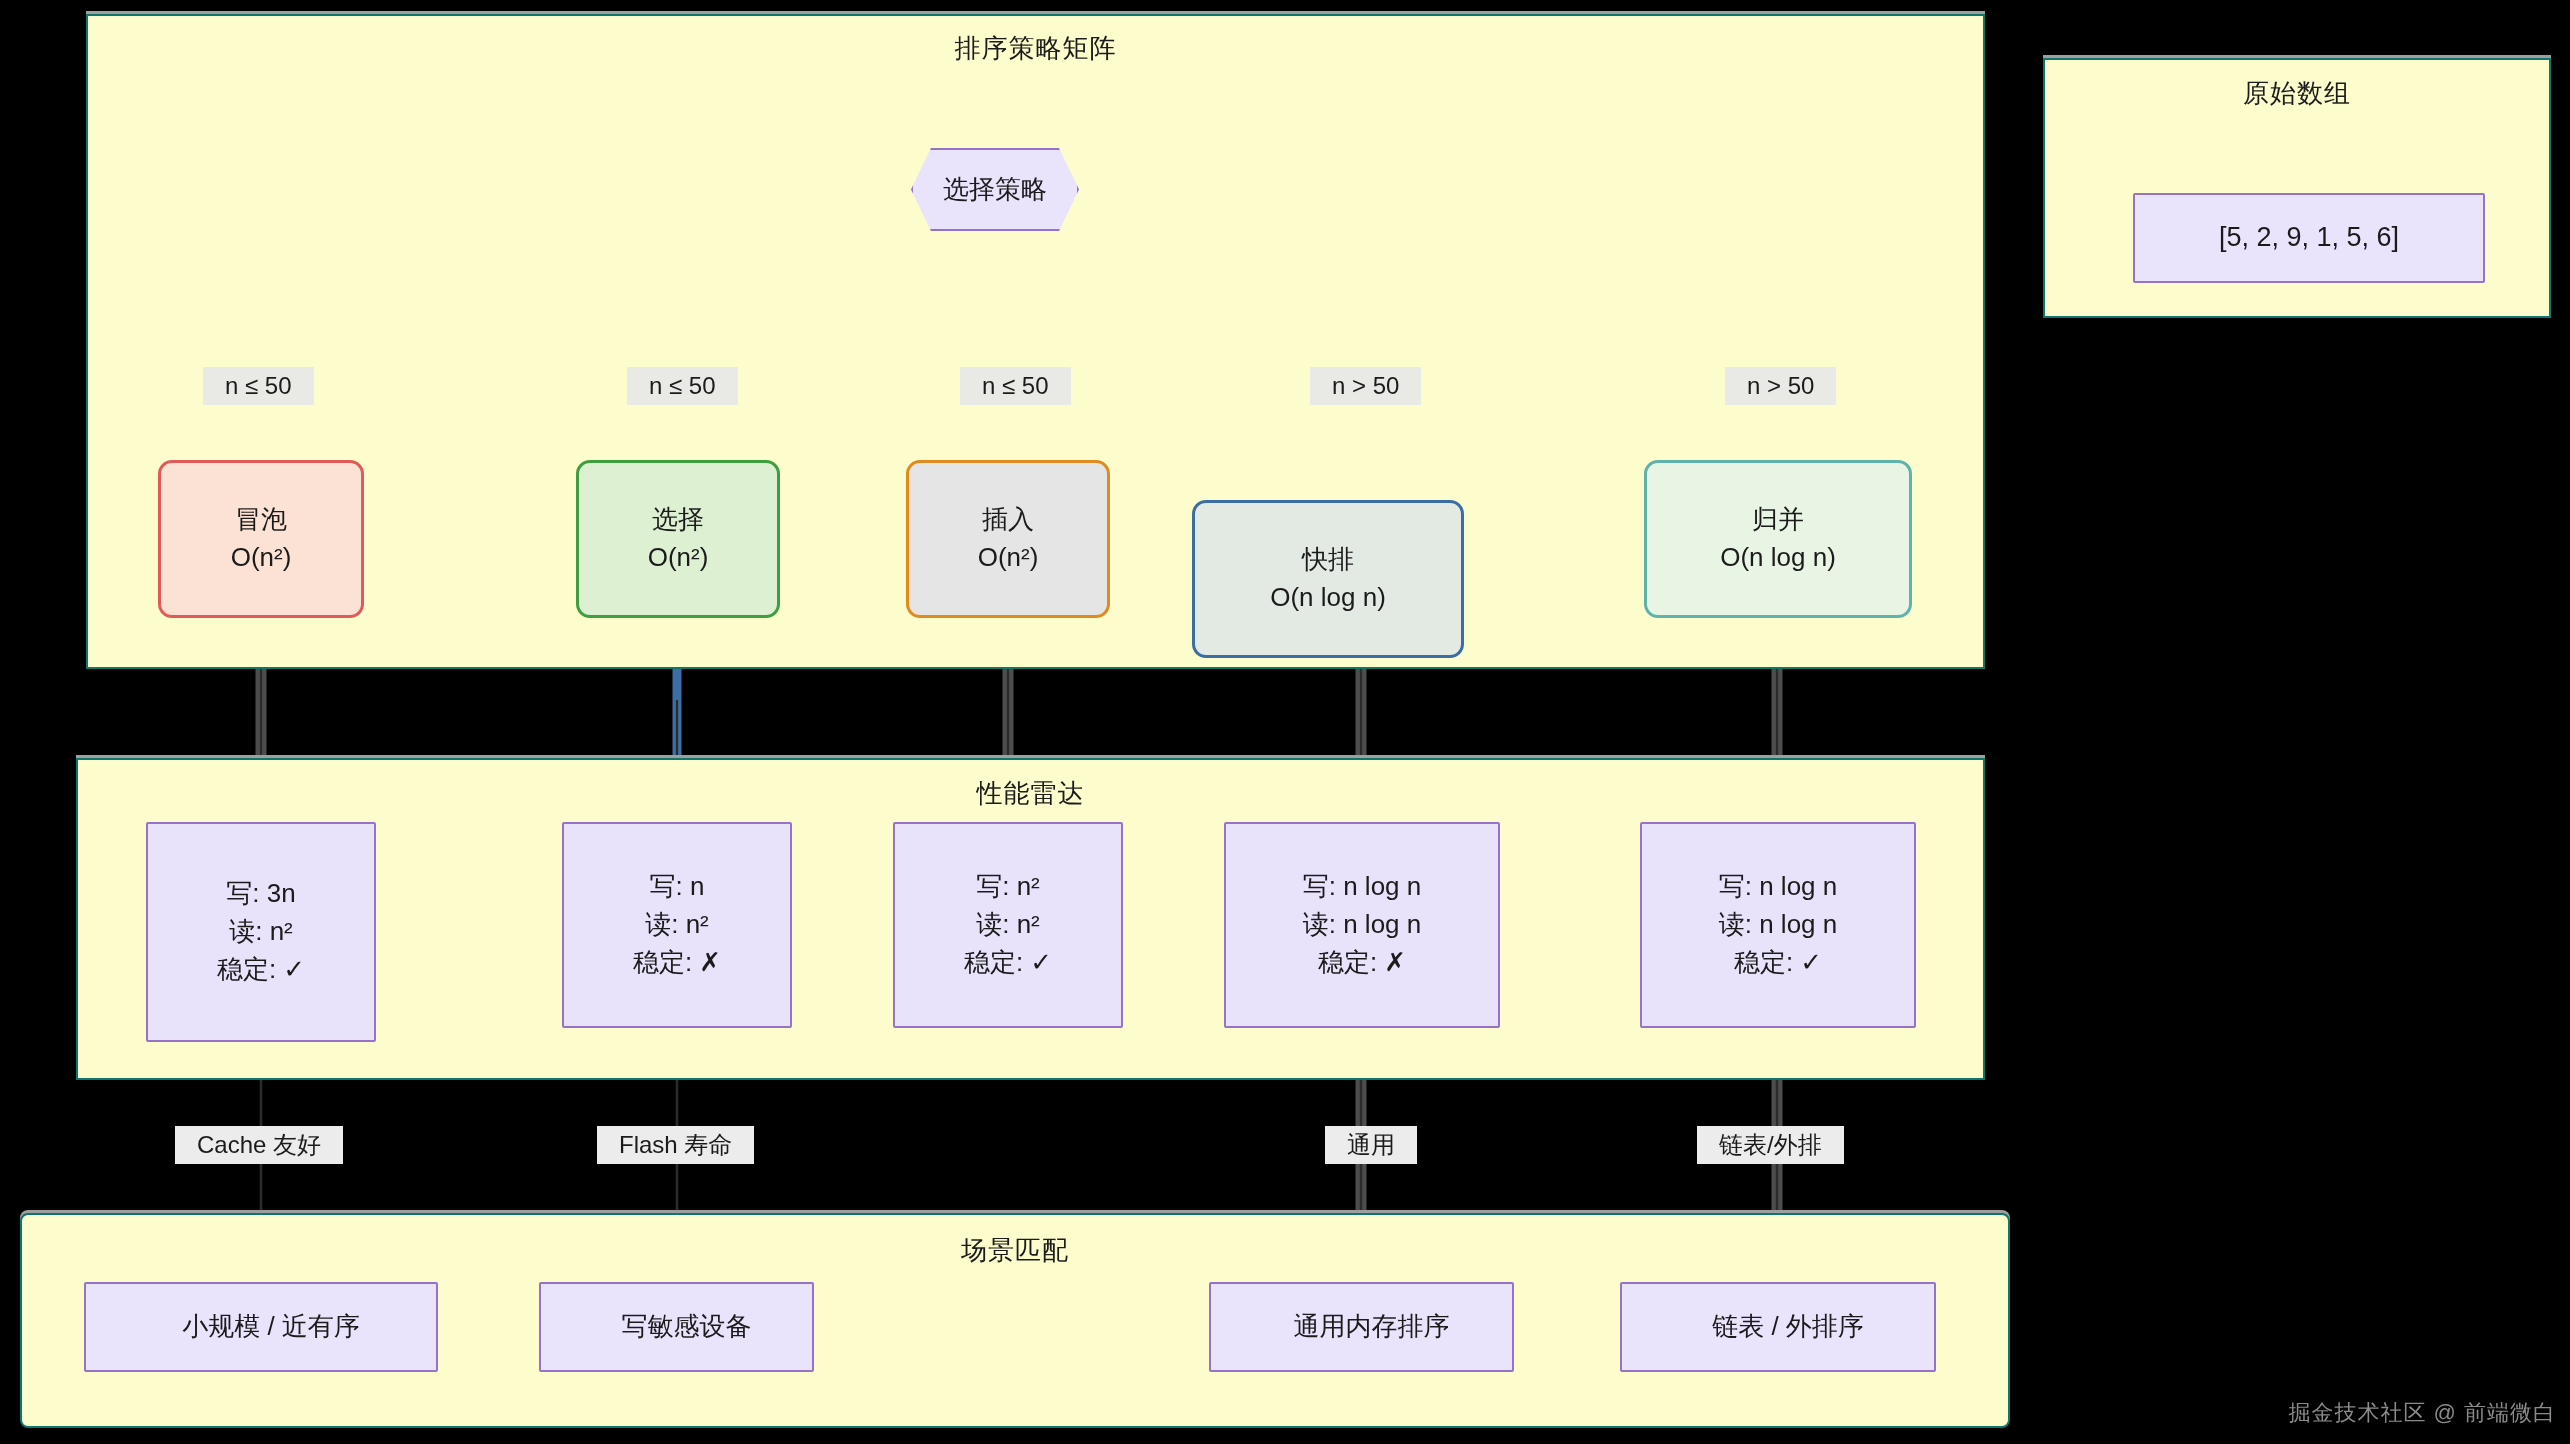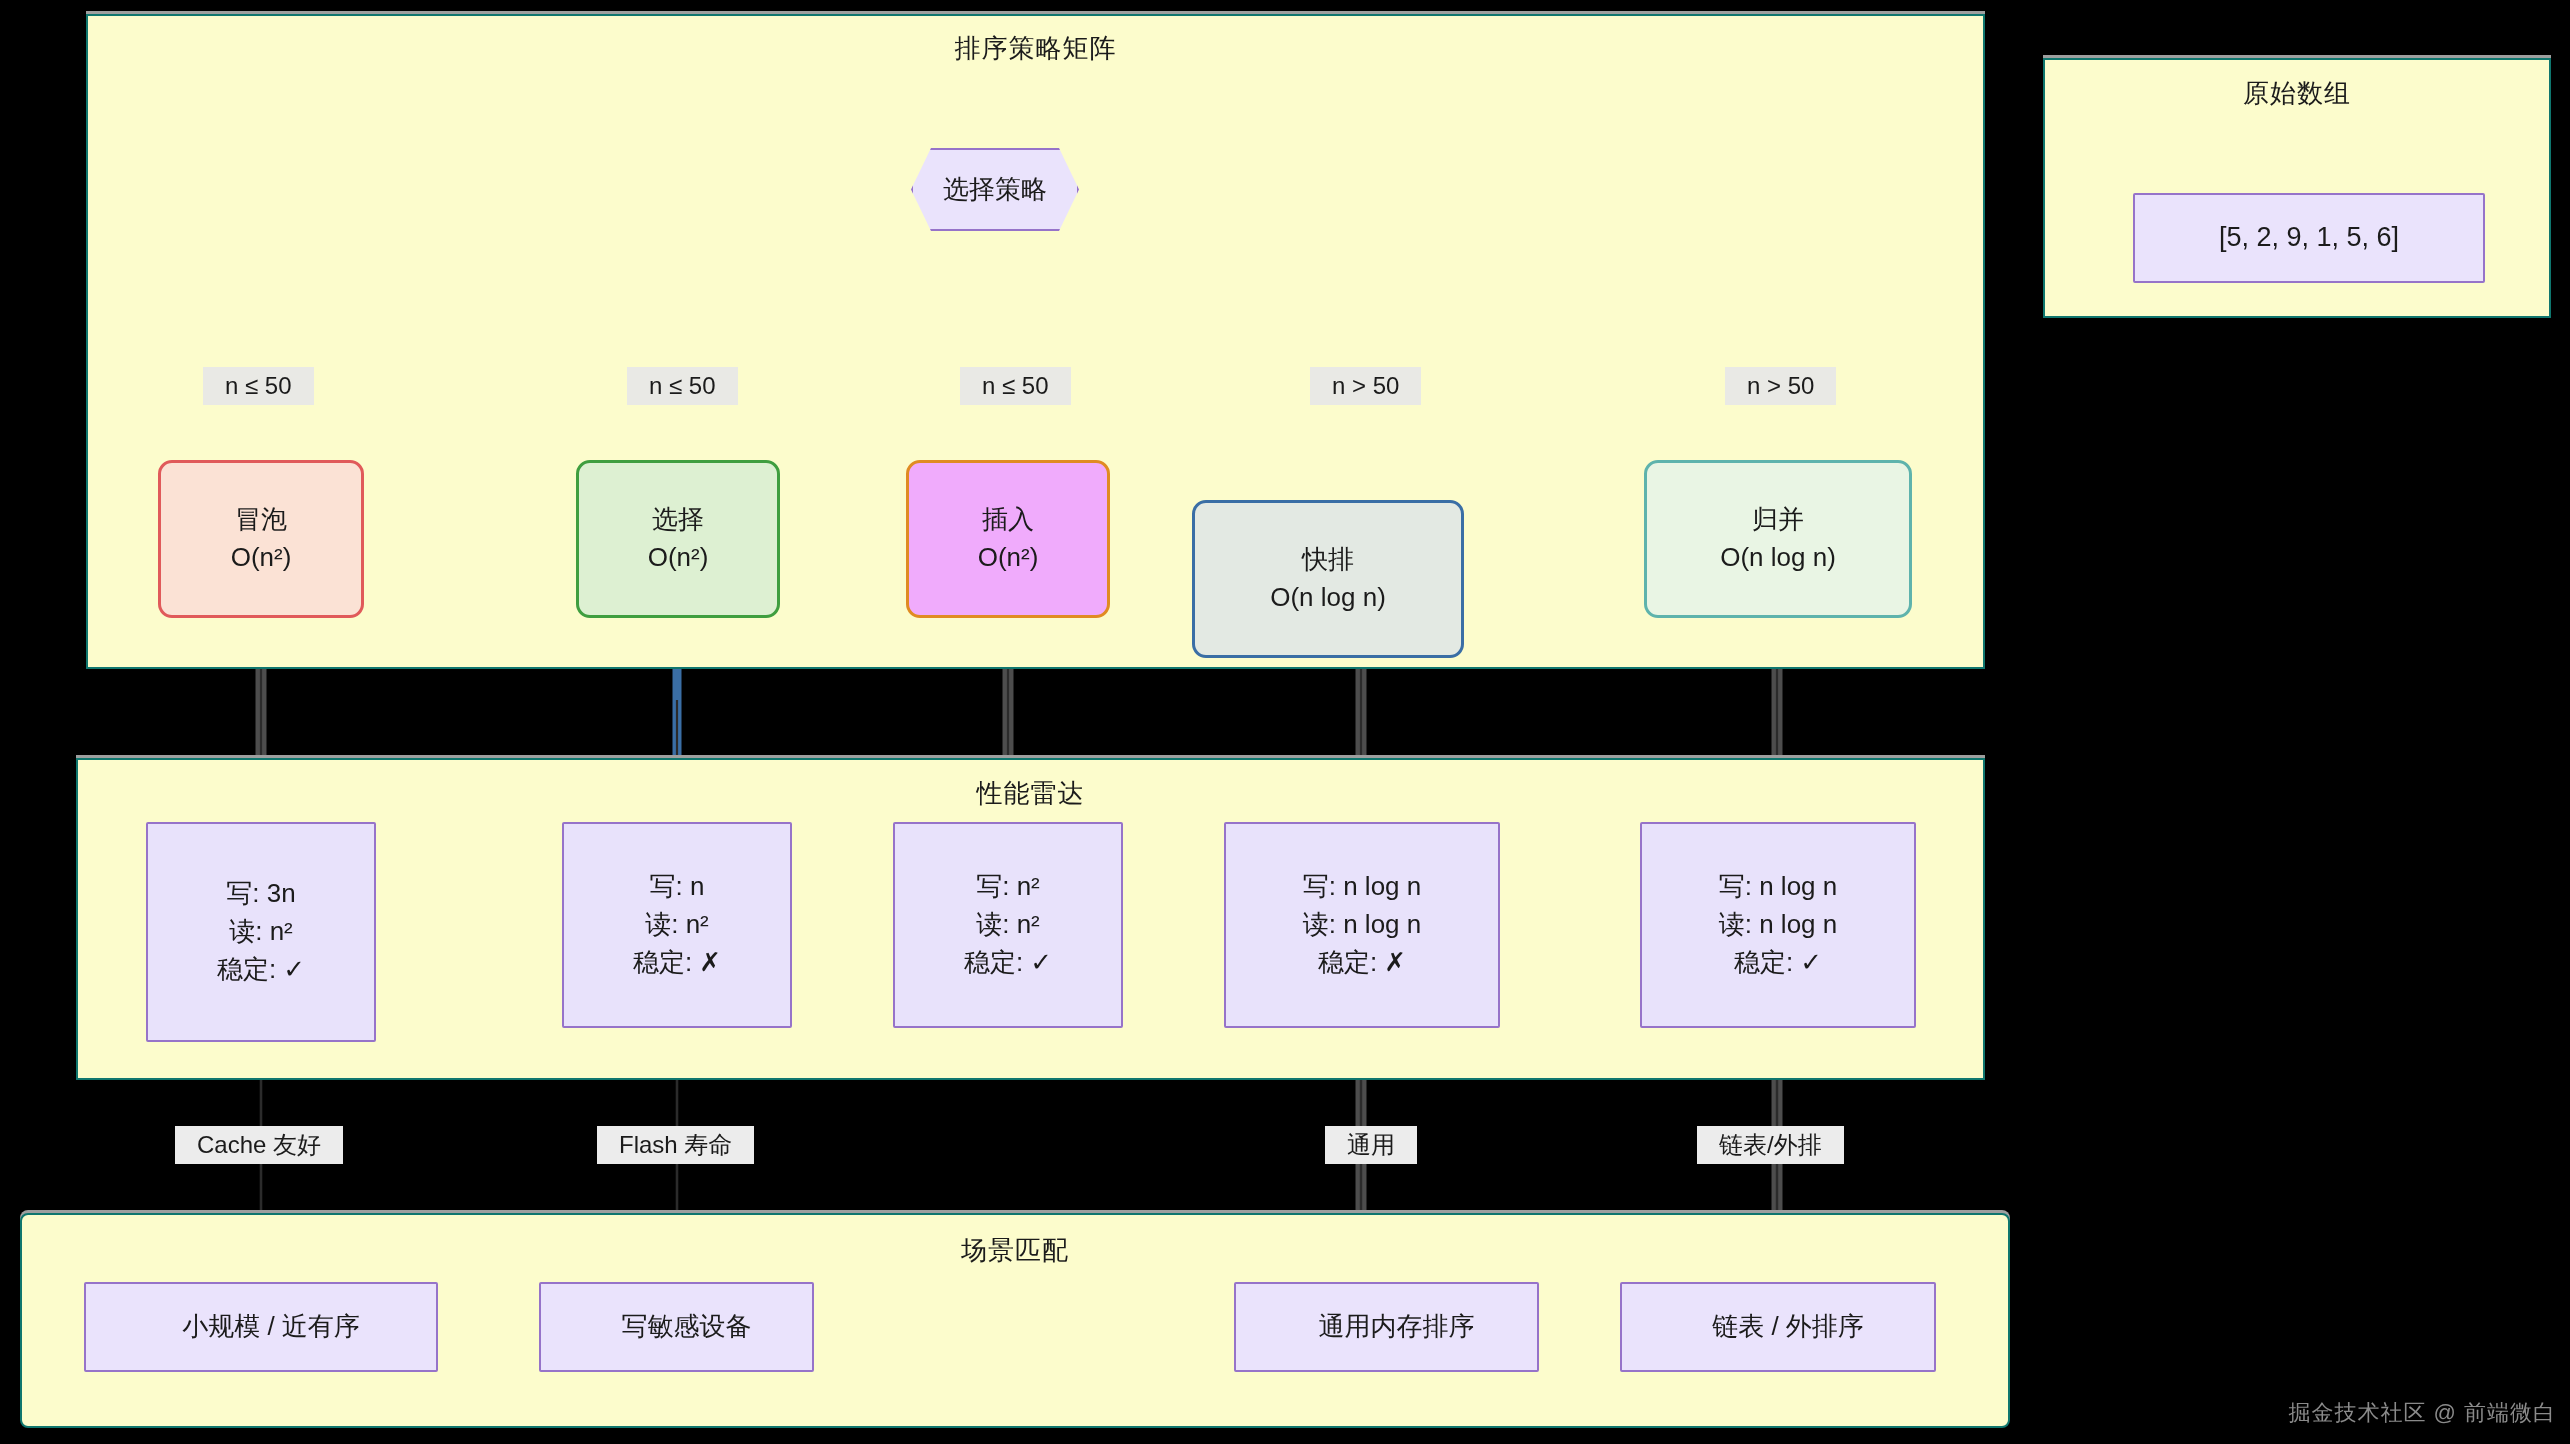--- a/index.html
+++ b/index.html
@@ -39,21 +39,21 @@
     text-align:center;
     font-size:26px;
     line-height:1.45;
     color:#1b1b1b;
   }
   .node .ln{display:block;white-space:nowrap;}
 
   .algo{border-width:3px;border-style:solid;border-radius:14px;}
   .algo.bubble   {background:#fbe2d5;border-color:#e05a5a;}
   .algo.select   {background:#ddf0d2;border-color:#3f9e3f;}
-  .algo.insert   {background:#f0abfc;border-color:#e08b22;}
+  .algo.insert   {background:#e5e5e5;border-color:#e08b22;}
   .algo.quick    {background:#e3e9e3;border-color:#3a6ea5;}
   .algo.merge    {background:#e9f5e4;border-color:#5eb3ac;}
 
   .perf{background:#e8e2fb;border:2px solid #9673c9;border-radius:2px;}
   .scene{background:#eae3fc;border:2px solid #9673c9;border-radius:2px;padding-left:20px;}
   .arrbox{background:#eae3fc;border:2px solid #9673c9;border-radius:2px;font-size:27px;}
 
   
   .hex{
     position:absolute;
@@ -248,21 +248,21 @@
   <div class="edge-label" style="left:1697px;top:1126px;"><span>链表/外排</span></div>
 
   <div class="node scene" style="left:84px;top:1282px;width:354px;height:90px;">
     <span class="ln">小规模 / 近有序</span>
   </div>
 
   <div class="node scene" style="left:539px;top:1282px;width:275px;height:90px;">
     <span class="ln">写敏感设备</span>
   </div>
 
-  <div class="node scene" style="left:1209px;top:1282px;width:305px;height:90px;margin-left:25px;">
+  <div class="node scene" style="left:1209px;top:1282px;width:305px;height:90px;">
     <span class="ln">通用内存排序</span>
   </div>
 
   <div class="node scene" style="left:1620px;top:1282px;width:316px;height:90px;">
     <span class="ln">链表 / 外排序</span>
   </div>
 
   <div class="watermark" style="right:14px;bottom:16px;">掘金技术社区 @ 前端微白</div>
 
 </div>

